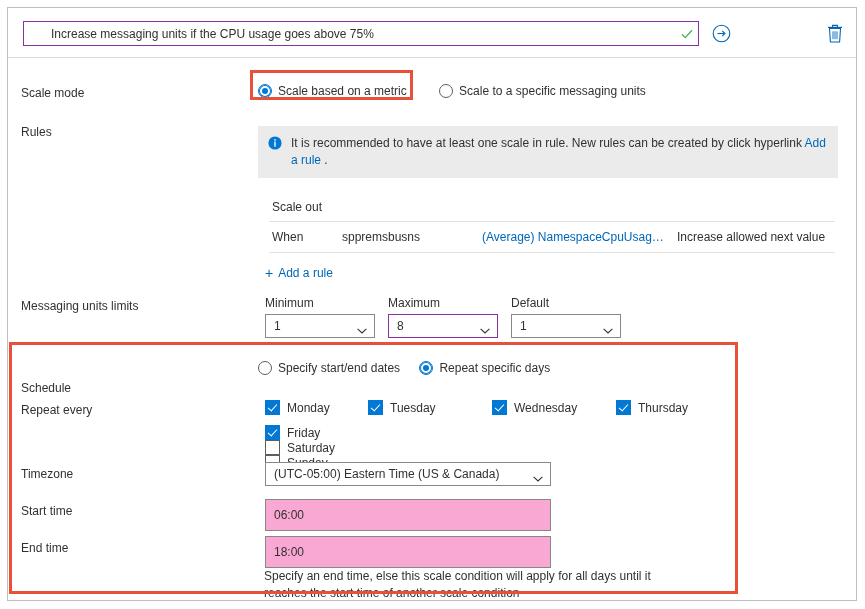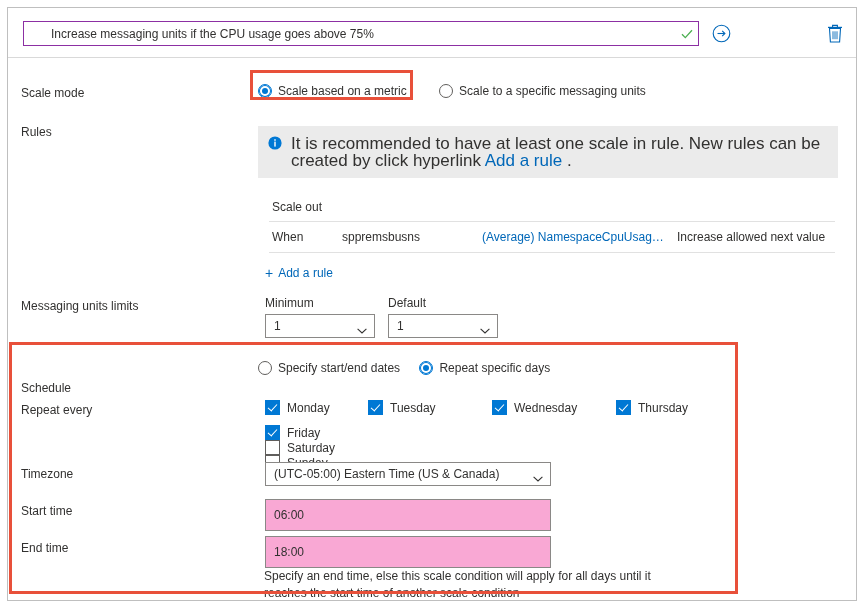--- a/index.html
+++ b/index.html
@@ -110,21 +110,21 @@
     min-height: 46px;
     background: #ebebeb;
     display: flex;
     padding: 9px 10px 9px 10px;
     box-sizing: border-box;
   }
   .info-icon {
     width: 14px; height: 14px; flex: none;
     margin-right: 9px; margin-top: 1px;
   }
-  .info-text { font-size: 17px; line-height: 17px; color: #323130; }
+  .info-text { font-size: 12px; line-height: 17px; color: #323130; }
   .link { color: #0067b8; cursor: pointer; }
 
   
   .rules-table { position: absolute; left: 261px; top: 188px; width: 566px; }
   .rt-caption {
     font-size: 12px; color: #323130;
     padding: 4px 0 7px 3px;
     border-bottom: 1px solid #e1e1e1;
   }
   .rt-row {
@@ -299,20 +299,31 @@
     </div>
 
     <div class="label-col" style="top:291px;">Messaging units limits</div>
 
     <div style="position:absolute; left:257px; top:288px;">
       <div style="display:flex; gap:13px;">
         <div>
           <div class="sublabel">Minimum</div>
           <div class="select-box" style="width:110px;">
             <span class="val">1</span>
+            <span class="chev">
+              <svg width="10" height="6" viewBox="0 0 10 6">
+                  <path d="M0.6 0.8 L5 5 L9.4 0.8" fill="none" stroke="#323130" stroke-width="1.1"></path>
+                </svg>
+            </span>
+          </div>
+        </div>
+        <div>
+          <div class="sublabel">Maximum</div>
+          <div class="select-box accent" style="width:110px;">
+            <span class="val">8</span>
             <span class="chev">
               <svg width="10" height="6" viewBox="0 0 10 6">
                   <path d="M0.6 0.8 L5 5 L9.4 0.8" fill="none" stroke="#323130" stroke-width="1.1"></path>
                 </svg>
             </span>
           </div>
         </div>
         <div>
           <div class="sublabel">Default</div>
           <div class="select-box" style="width:110px;">

